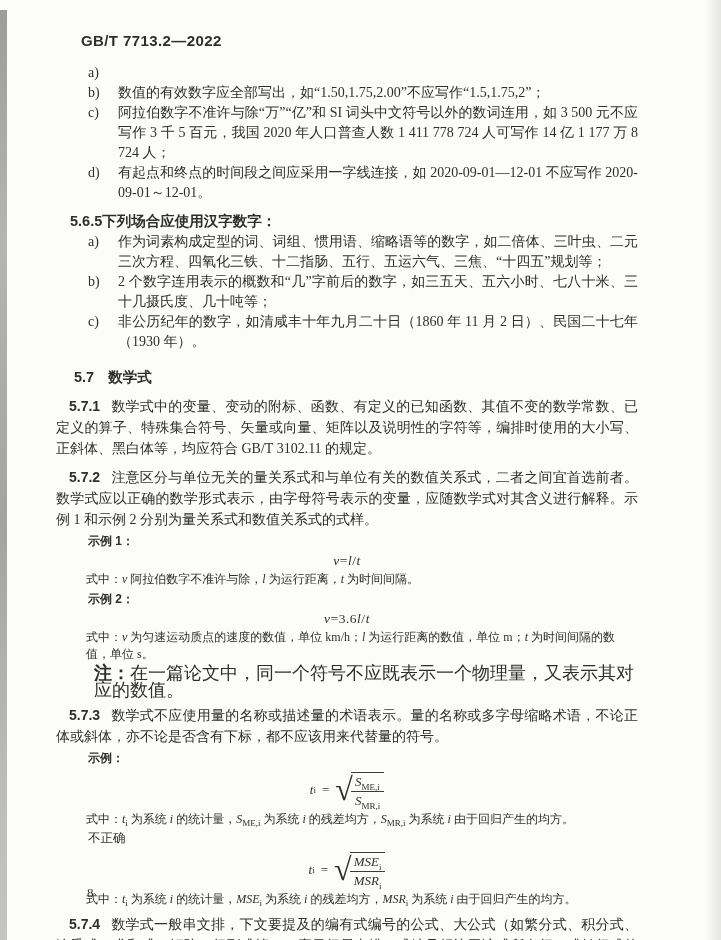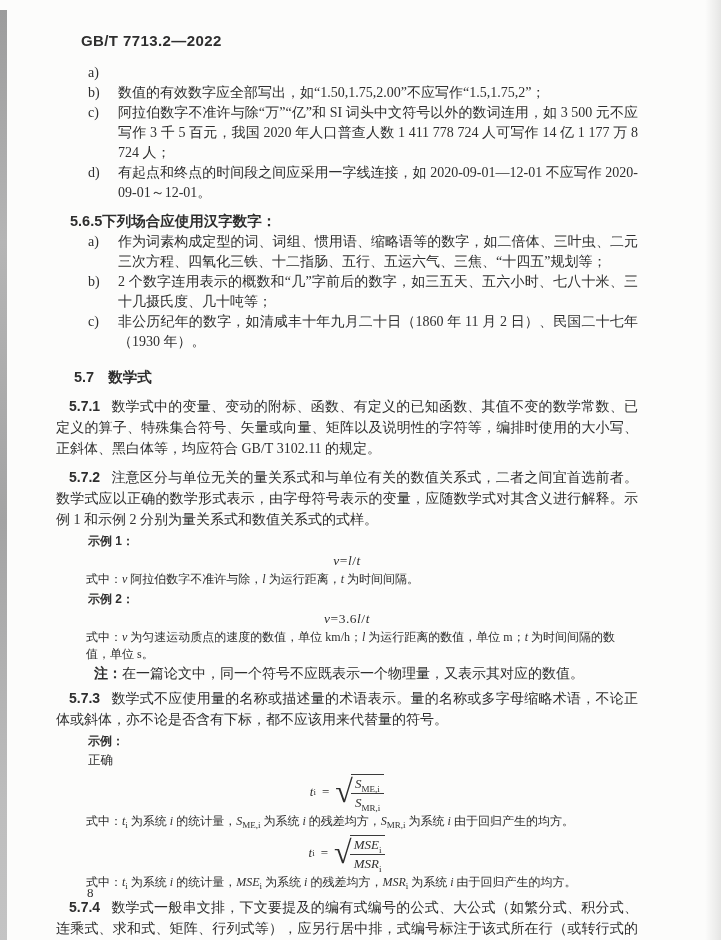--- a/index.html
+++ b/index.html
@@ -50,21 +50,21 @@
     margin:3px 0 0 32px;
     font-family:"Liberation Sans","DejaVu Sans",sans-serif;
     font-weight:bold;font-size:12px;line-height:17px;
   }
   .plain-label{margin:2px 0 0 32px;font-size:12.5px;line-height:17px;}
   .formula-line{
     text-align:center;font-size:13.5px;line-height:17px;margin-top:2px;
     letter-spacing:0.5px;
   }
   .where{margin:2px 0 0 30px;font-size:12px;line-height:17px;}
-  .note-line{margin:2px 0 0 38px;font-size:14px;line-height:17px;}
+  .note-line{margin:2px 0 0 38px;font-size:18px;line-height:17px;}
   .note-line .nlab{
     font-family:"Liberation Sans","DejaVu Sans",sans-serif;font-weight:bold;
   }
   .vr,.formula-line .vr{font-style:italic;}
   sub{font-size:9px;line-height:0;}
   .formula-block{
     display:flex;justify-content:center;align-items:center;
     margin:5px 0 3px 0;height:36px;font-size:13px;
   }
   .formula-block .fvar{font-style:italic;}
@@ -143,38 +143,38 @@
   <div class="formula-line"><span class="vr">v</span><span>=</span><span>3.6</span><span class="vr">l</span><span>/</span><span class="vr">t</span></div>
   <div class="where"><span>式中：</span><span class="vr">v</span><span> 为匀速运动质点的速度的数值，单位 km/h；</span><span class="vr">l</span><span> 为运行距离的数值，单位 m；</span><span class="vr">t</span><span> 为时间间隔的数值，单位 s。</span></div>
 
   <div class="note-line">
     <span class="nlab">注：</span><span>在一篇论文中，同一个符号不应既表示一个物理量，又表示其对应的数值。</span>
   </div>
 
   <p class="clause" style="margin-top:6px;"><b class="cnum">5.7.3</b><span>数学式不应使用量的名称或描述量的术语表示。量的名称或多字母缩略术语，不论正体或斜体，亦不论是否含有下标，都不应该用来代替量的符号。</span></p>
 
   <div class="ex-label">示例：</div>
-  <div class="plain-label">正确</div>
 
   <div class="formula-block">
     <span class="fvar">t</span>
       <sub>i</sub>
     <span class="op">=</span>
     <span class="sqrt">
       <span class="radical">√</span>
       <span class="sqrt-body">
         <span class="frac">
           <span class="ftop"><span class="fv">S</span><sub>ME,i</sub></span>
           <span class="fbot"><span class="fv">S</span><sub>MR,i</sub></span>
         </span>
       </span>
     </span>
   </div>
 
   <div class="where"><span>式中：</span><span class="vr">t</span><sub>i</sub><span> 为系统 </span><span class="vr">i</span><span> 的统计量，</span><span class="vr">S</span><sub>ME,i</sub><span> 为系统 </span><span class="vr">i</span><span> 的残差均方，</span><span class="vr">S</span><sub>MR,i</sub><span> 为系统 </span><span class="vr">i</span><span> 由于回归产生的均方。</span></div>
+  <div class="plain-label">不正确</div>
 
   <div class="formula-block">
     <span class="fvar">t</span>
       <sub>i</sub>
     <span class="op">=</span>
     <span class="sqrt">
       <span class="radical">√</span>
       <span class="sqrt-body">
         <span class="frac">
           <span class="ftop"><span class="fv">MSE</span><sub>i</sub></span>

